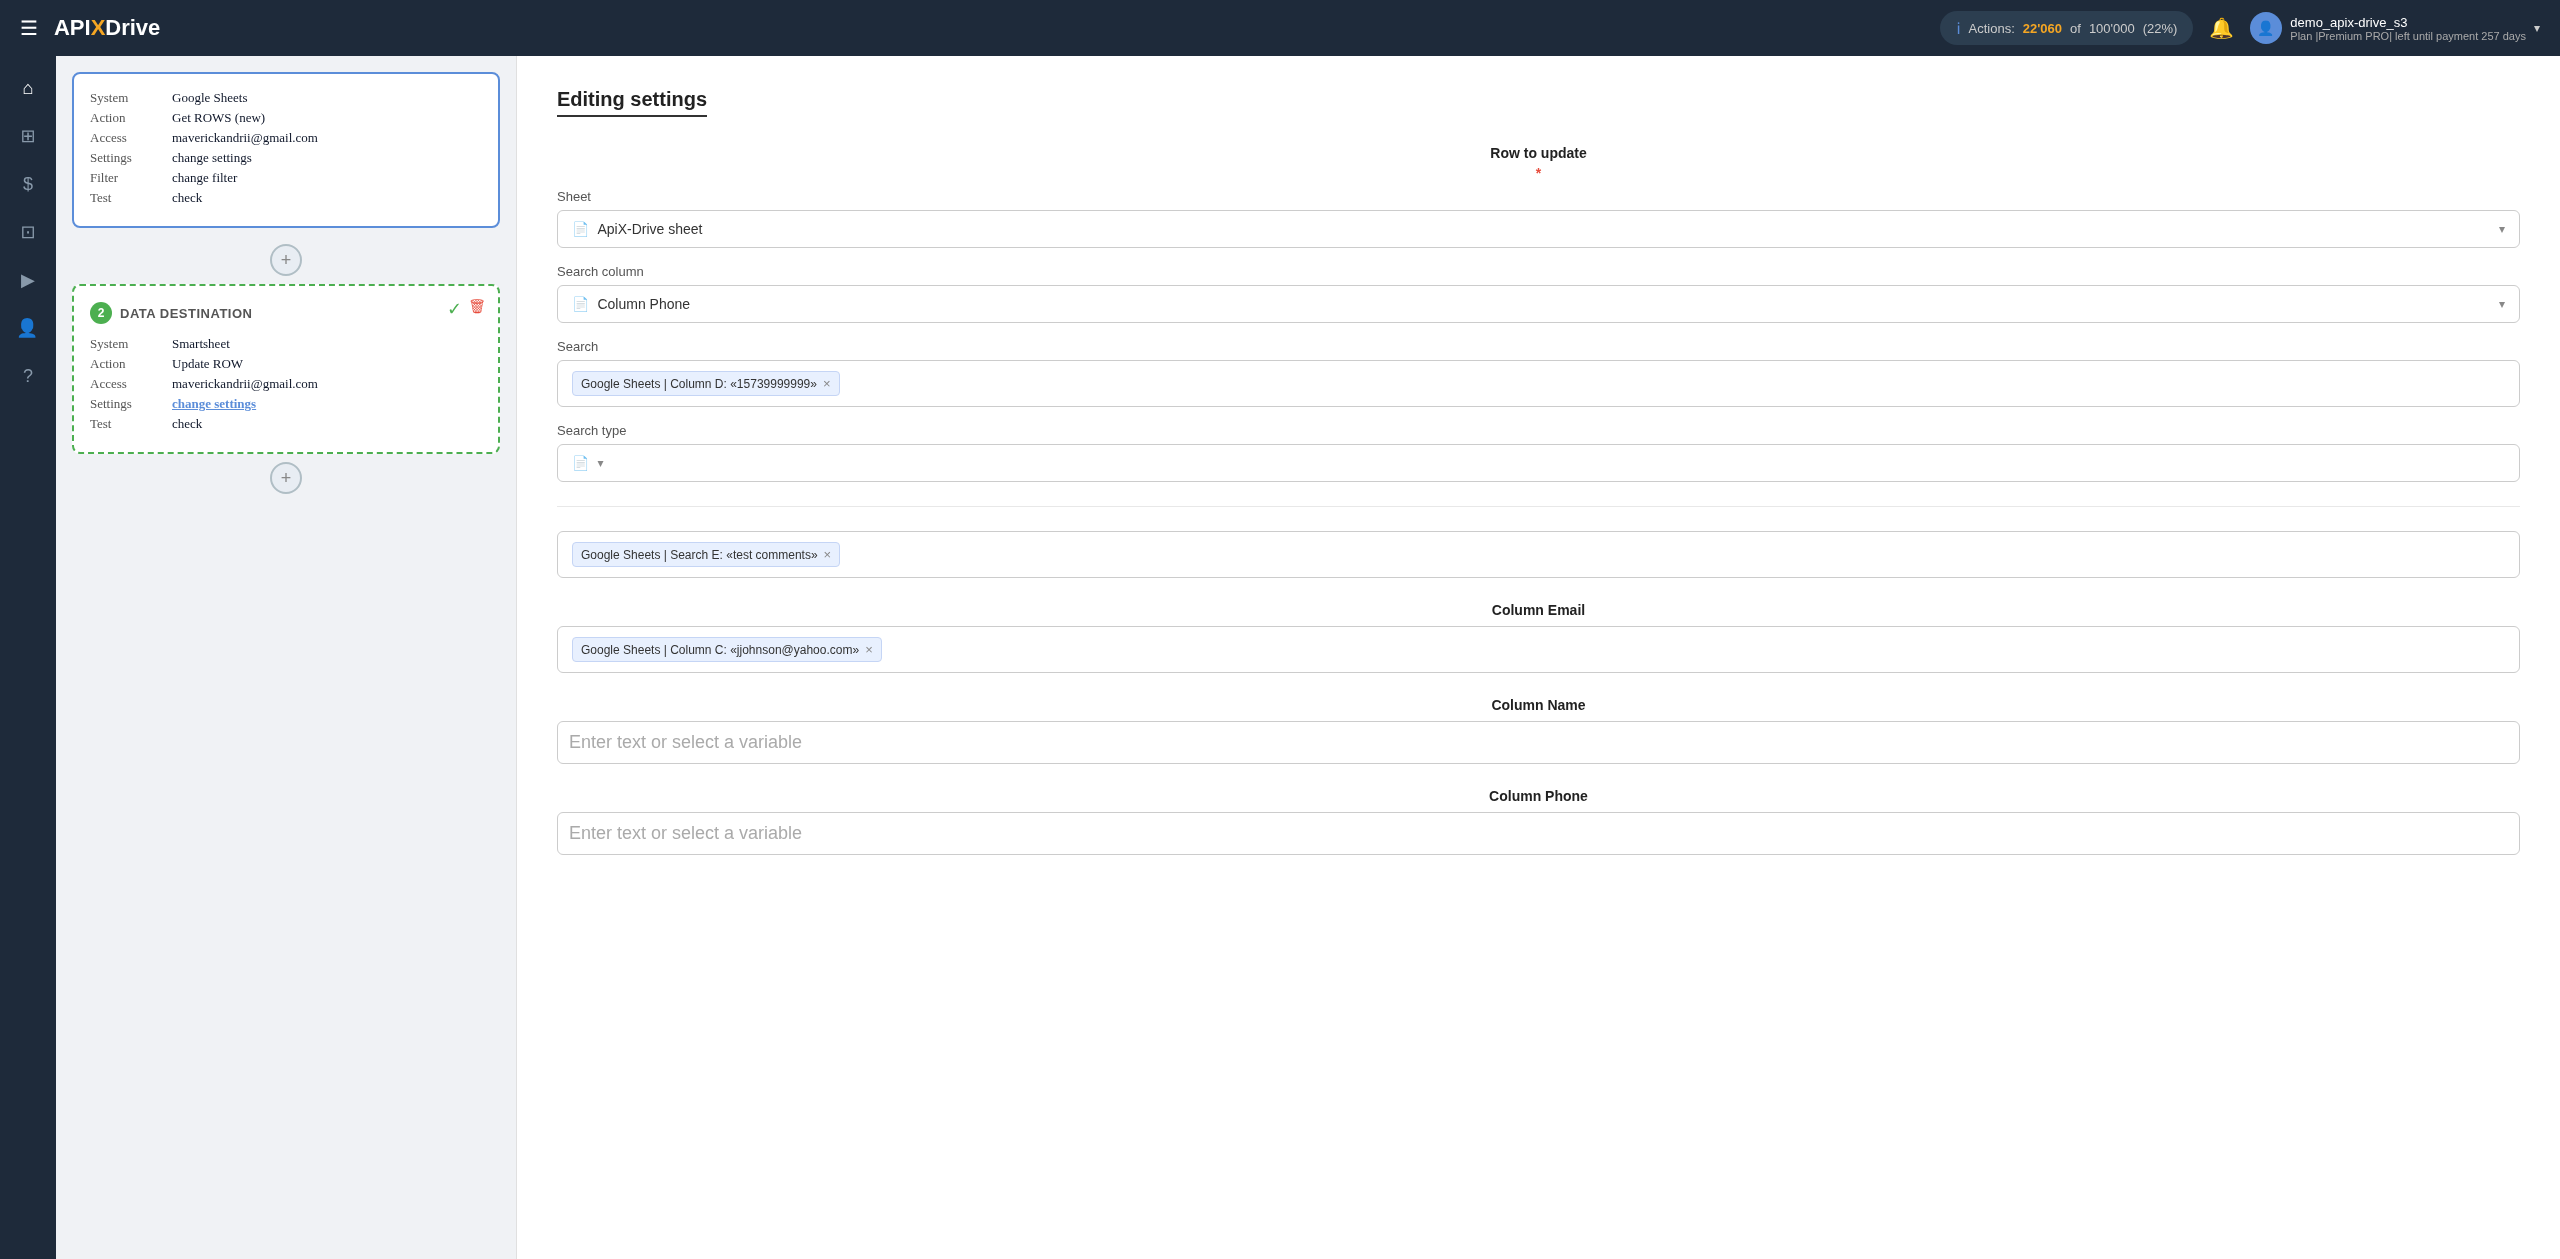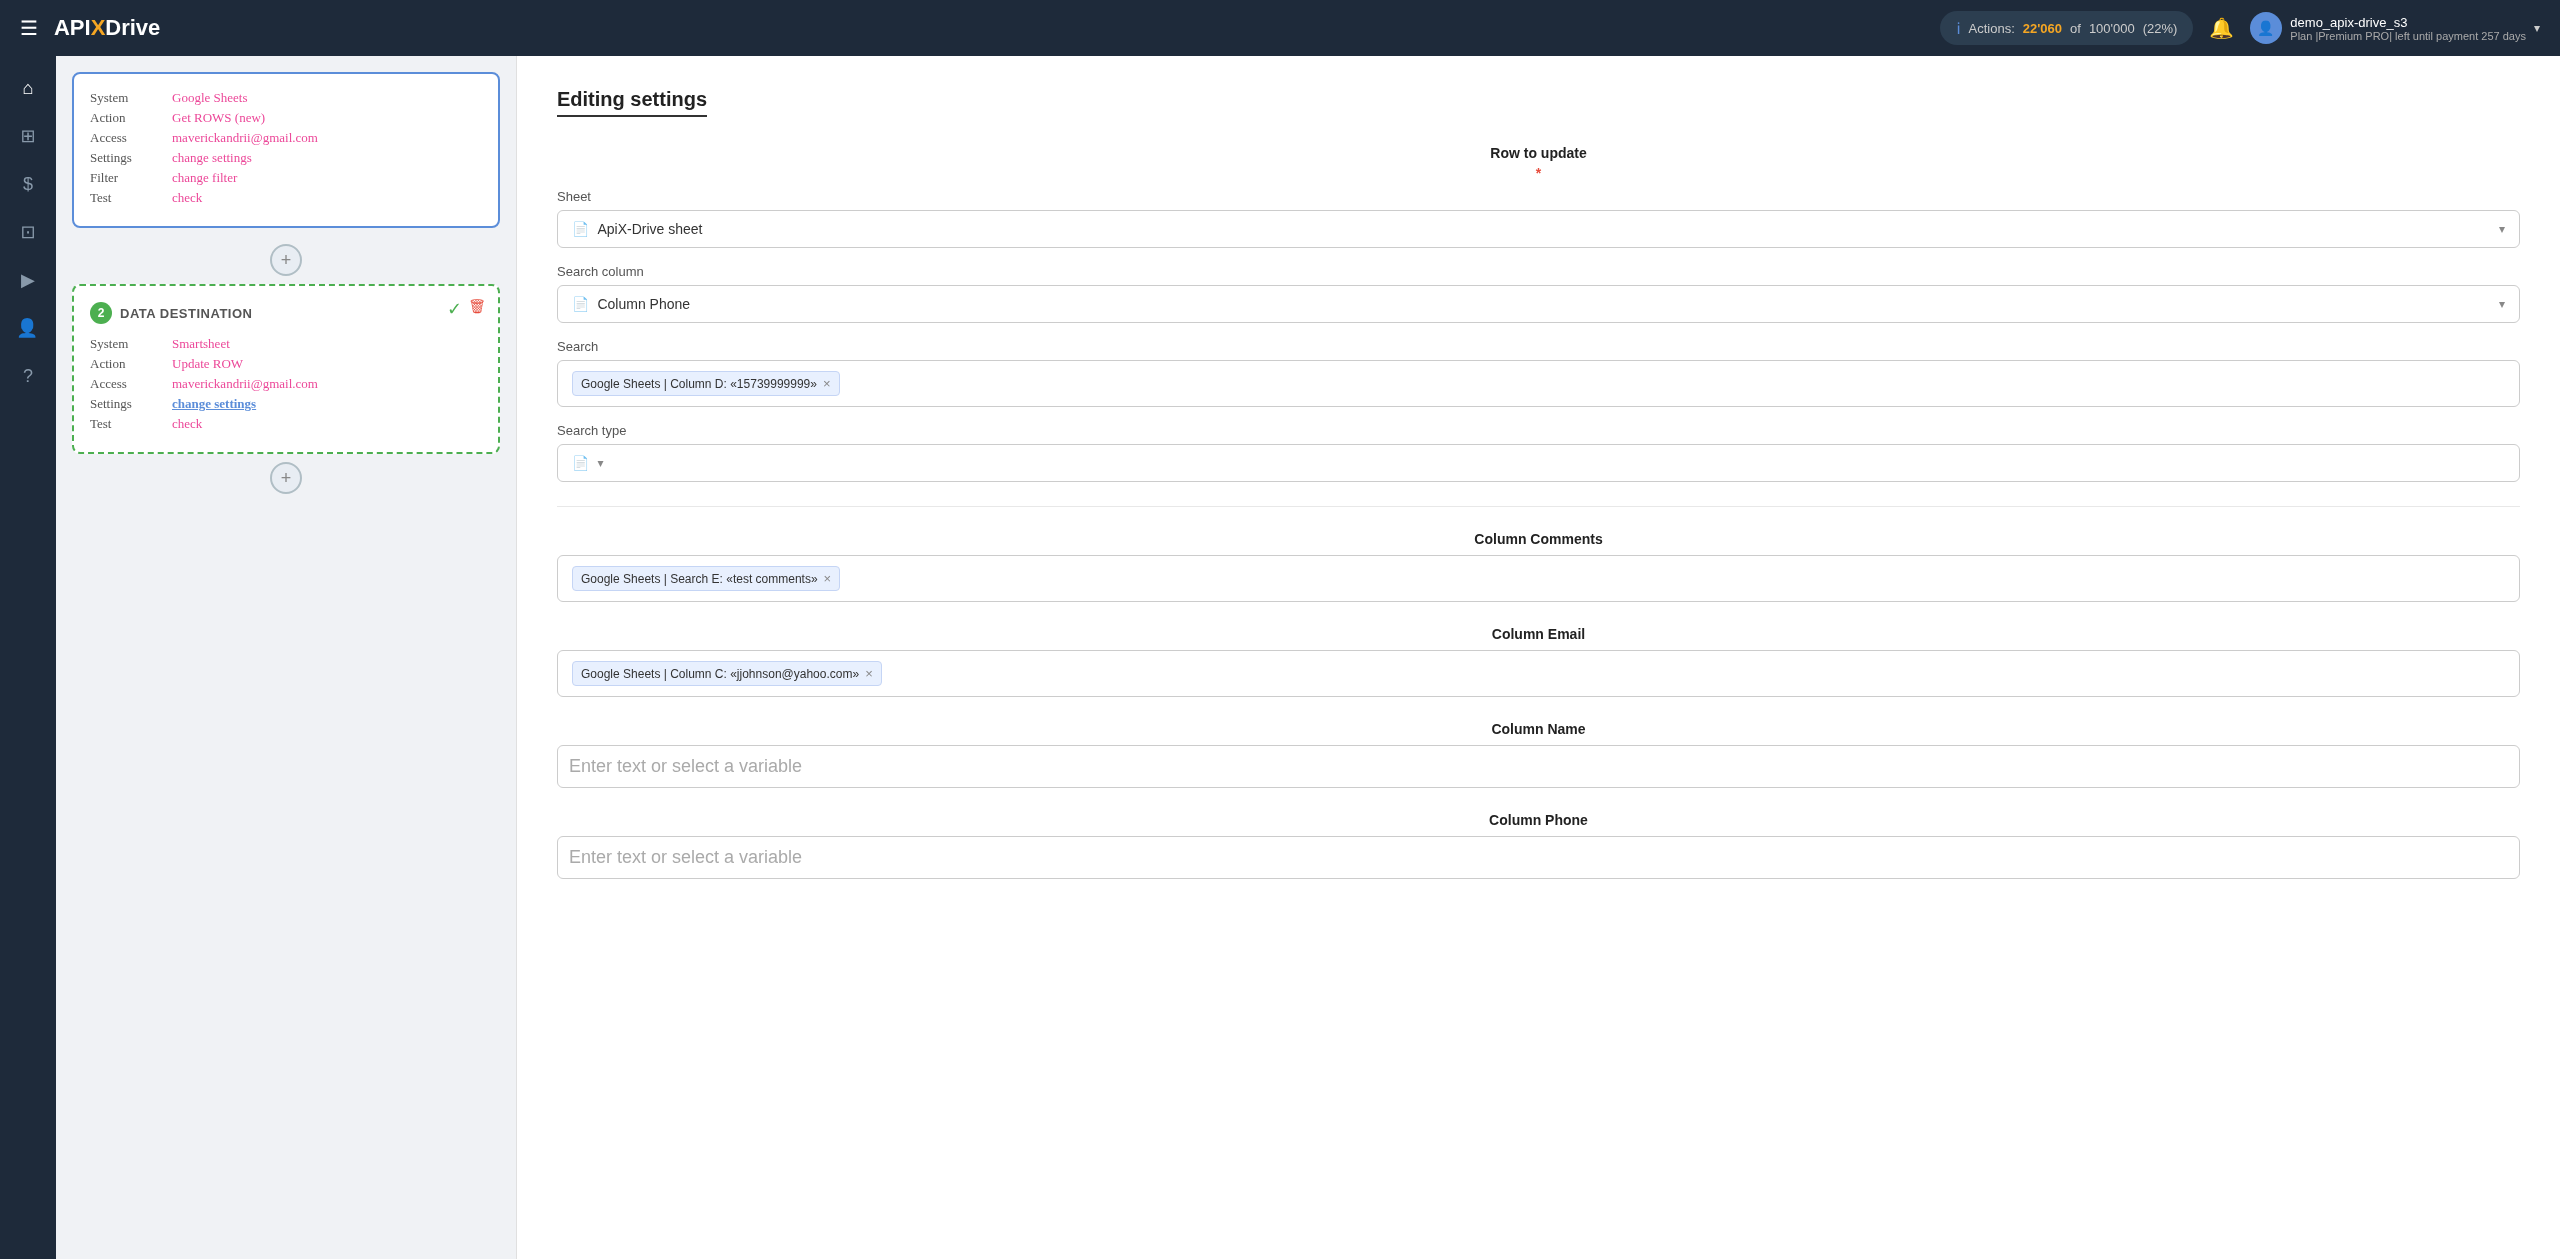--- a/index.html
+++ b/index.html
@@ -75,21 +75,21 @@
     
     .source-card {
       background: #fff;
       border: 2px solid #5b8dd9;
       border-radius: 8px;
       padding: 16px;
       margin-bottom: 16px;
     }
     .card-row { display: flex; gap: 12px; margin-bottom: 4px; font-size: 13px; font-family: Liberation Serif, serif; }
     .card-label { color: #555; width: 70px; flex-shrink: 0; }
-    .card-value { color: #ec4899; }
+    .card-value { color: #0f172a; }
 
     
     .add-circle {
       width: 32px; height: 32px;
       border-radius: 50%;
       background: #e8edf3;
       border: 2px solid #b0bec5;
       display: flex; align-items: center; justify-content: center;
       color: #888;
       font-size: 18px;
@@ -357,21 +357,20 @@
       <div class="select-wrapper" style="margin-bottom:8px;">
         <span class="doc-icon">📄</span>
         <span class="chevron">▾</span>
       </div>
     </div>
 
     <div class="divider"></div>
 
     
     <div class="form-section">
-      <div class="form-label">Column Comments</div>
       <div class="tag-input">
         <div class="tag">
           <span>Google Sheets | Search E: «test comments»</span>
           <span class="tag-x">×</span>
         </div>
       </div>
     </div>
 
     
     <div class="form-section">

